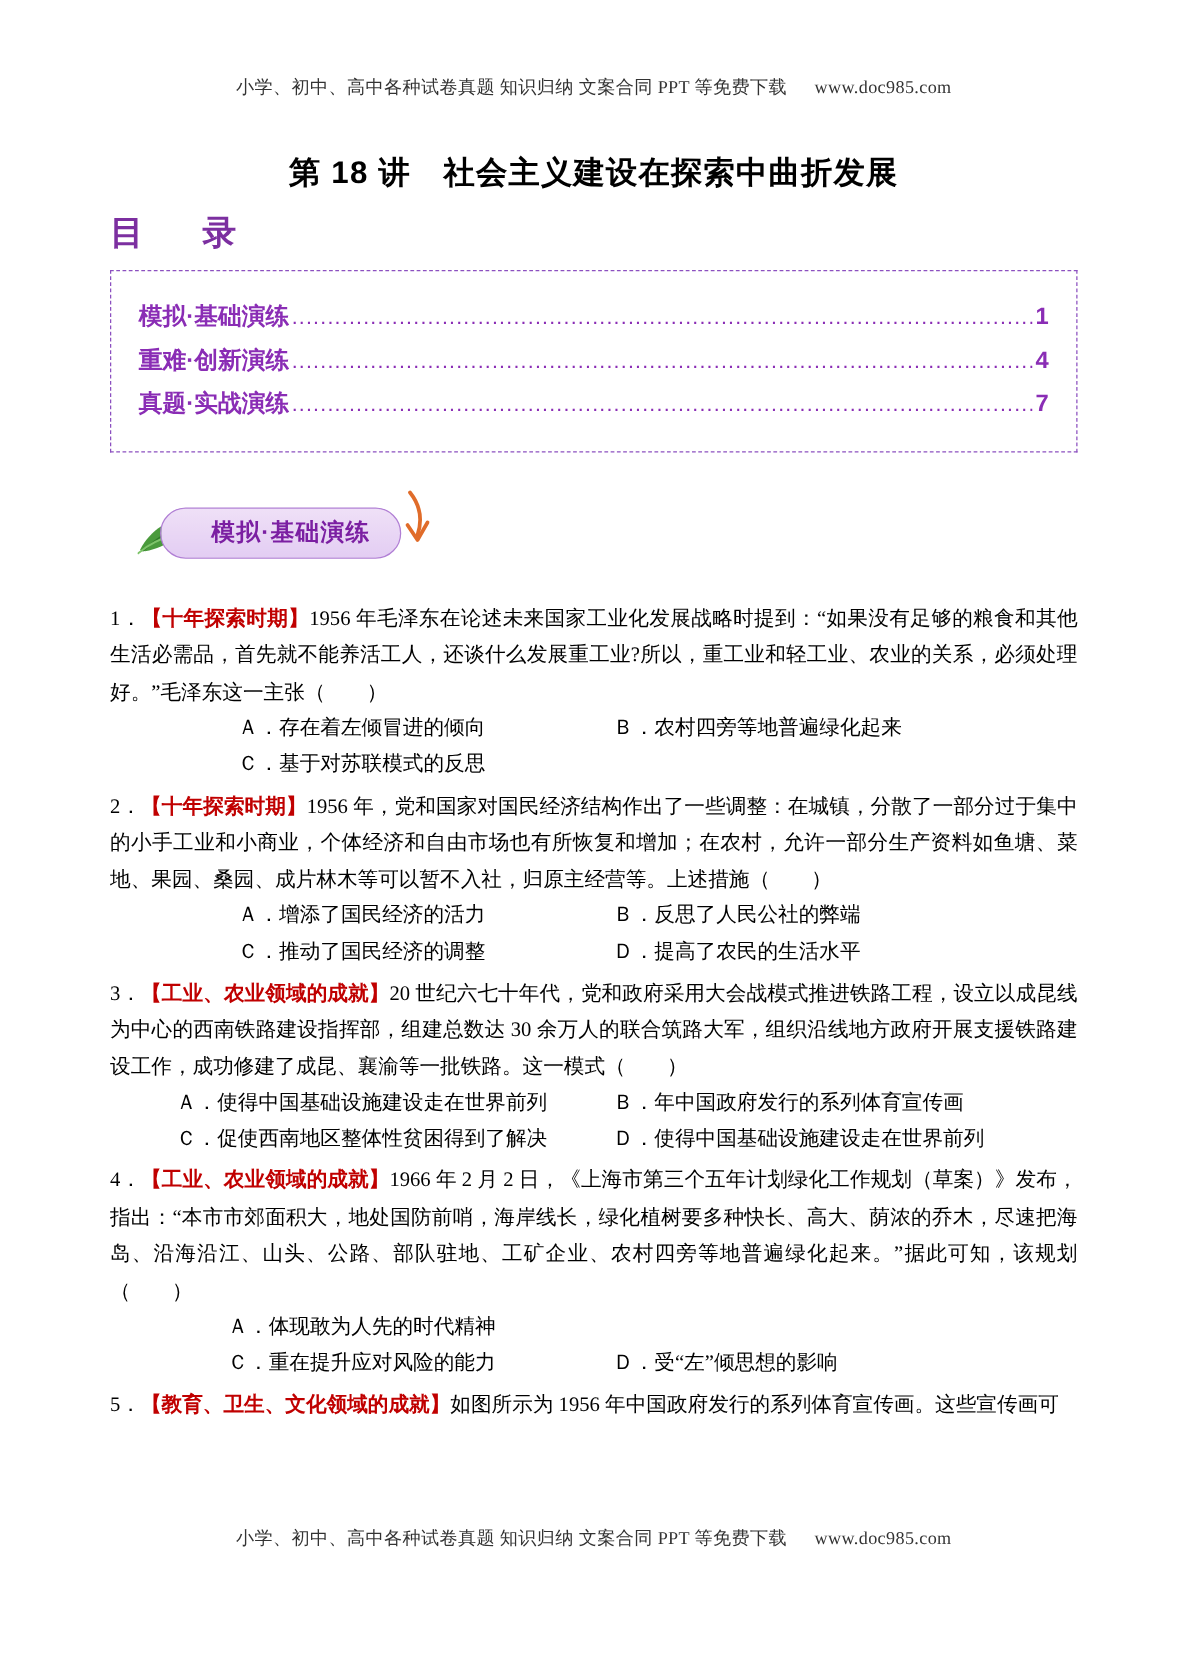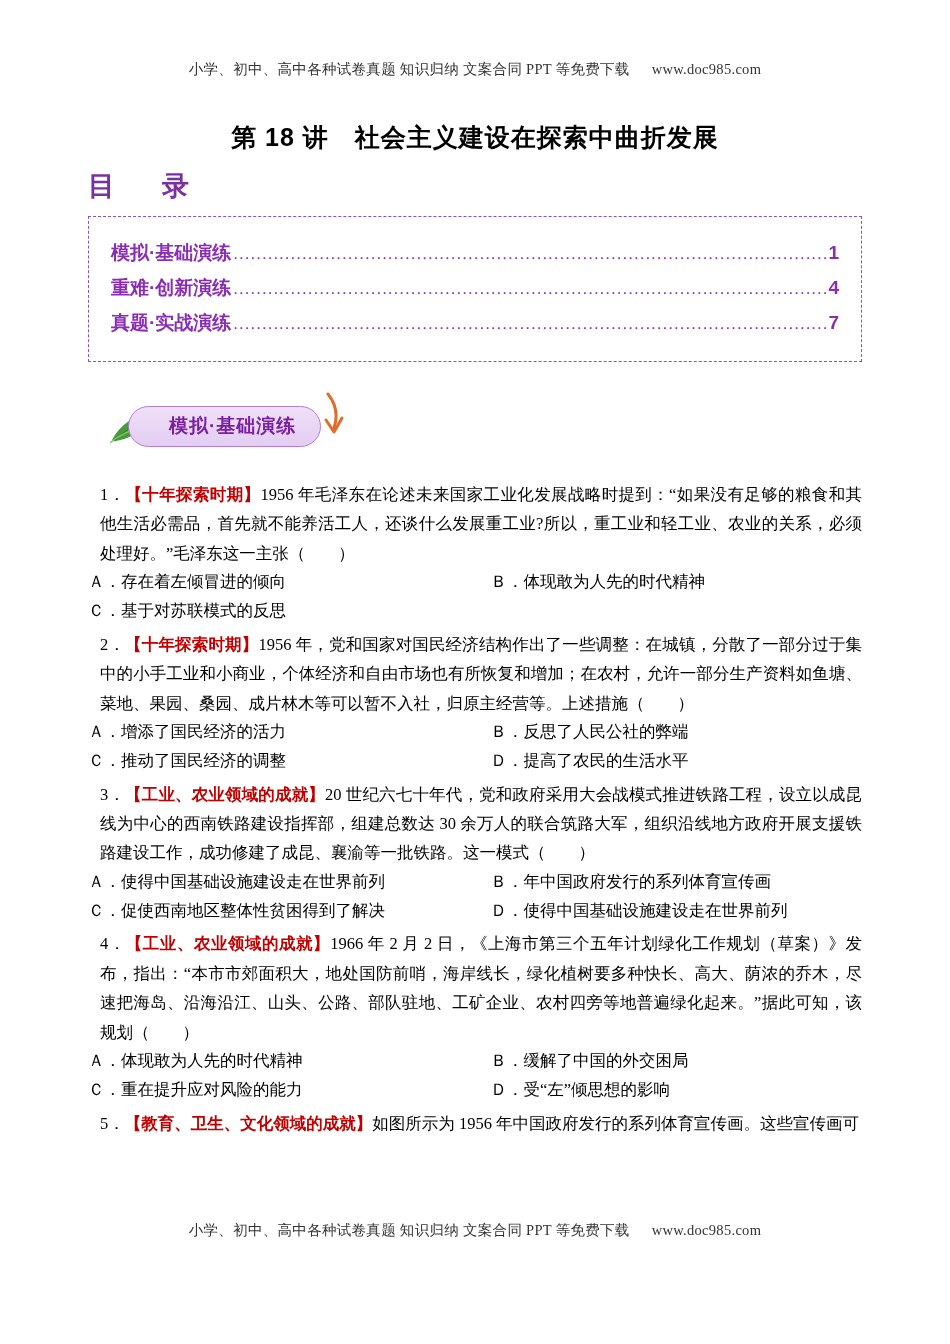--- a/index.html
+++ b/index.html
@@ -127,40 +127,39 @@
     margin-top: 26px;
     font-size: 16.5px;
     line-height: 1.78;
   }
   .q {
     margin-bottom: 4px;
   }
   .q-body {
     text-align: justify;
     text-justify: inter-ideograph;
-    margin-left: 12px;
   }
   .q-num {
     font-family: "Liberation Serif", serif;
   }
   .tag {
     color: #c00000;
     font-weight: bold;
   }
   .opts {
     display: flex;
     flex-wrap: wrap;
   }
   .opt {
     width: 50%;
     box-sizing: border-box;
     white-space: nowrap;
     line-height: 1.75;
   }
-  .opt.wide-a { width: 52%; }
+  .opt.wide-a { width: 52%; text-align: center; }
   .opt.wide-b { width: 48%; }
   .footer-note {
     position: absolute;
     left: 0;
     right: 0;
     bottom: 104px;
   }
 </style>
 </head>
 <body>
@@ -209,21 +208,21 @@
   </div>
 
   <div class="questions">
 
     <div class="q">
       <div class="q-body">
         <span class="q-num">1．</span><span class="tag">【十年探索时期】</span><span>1956 年毛泽东在论述未来国家工业化发展战略时提到：“如果没有足够的粮食和其他生活必需品，首先就不能养活工人，还谈什么发展重工业?所以，重工业和轻工业、农业的关系，必须处理好。”毛泽东这一主张（　　）</span>
       </div>
       <div class="opts">
         <div class="opt wide-a">Ａ．存在着左倾冒进的倾向</div>
-        <div class="opt wide-b">Ｂ．体现敢为人先的时代精神</div>
+        <div class="opt wide-b">Ｂ．农村四旁等地普遍绿化起来</div>
         <div class="opt wide-a">Ｃ．基于对苏联模式的反思</div>
       </div>
     </div>
 
     <div class="q">
       <div class="q-body">
         <span class="q-num">2．</span><span class="tag">【十年探索时期】</span><span>1956 年，党和国家对国民经济结构作出了一些调整：在城镇，分散了一部分过于集中的小手工业和小商业，个体经济和自由市场也有所恢复和增加；在农村，允许一部分生产资料如鱼塘、菜地、果园、桑园、成片林木等可以暂不入社，归原主经营等。上述措施（　　）</span>
       </div>
       <div class="opts">
         <div class="opt wide-a">Ａ．增添了国民经济的活力</div>
@@ -244,21 +243,20 @@
         <div class="opt wide-b">Ｄ．使得中国基础设施建设走在世界前列</div>
       </div>
     </div>
 
     <div class="q">
       <div class="q-body">
         <span class="q-num">4．</span><span class="tag">【工业、农业领域的成就】</span><span>1966 年 2 月 2 日，《上海市第三个五年计划绿化工作规划（草案）》发布，指出：“本市市郊面积大，地处国防前哨，海岸线长，绿化植树要多种快长、高大、荫浓的乔木，尽速把海岛、沿海沿江、山头、公路、部队驻地、工矿企业、农村四旁等地普遍绿化起来。”据此可知，该规划（　　）</span>
       </div>
       <div class="opts">
         <div class="opt wide-a">Ａ．体现敢为人先的时代精神</div>
-        <div class="opt wide-b">Ｂ．缓解了中国的外交困局</div>
         <div class="opt wide-a">Ｃ．重在提升应对风险的能力</div>
         <div class="opt wide-b">Ｄ．受“左”倾思想的影响</div>
       </div>
     </div>
 
     <div class="q">
       <div class="q-body">
         <span class="q-num">5．</span><span class="tag">【教育、卫生、文化领域的成就】</span><span>如图所示为 1956 年中国政府发行的系列体育宣传画。这些宣传画可</span>
       </div>
     </div>

